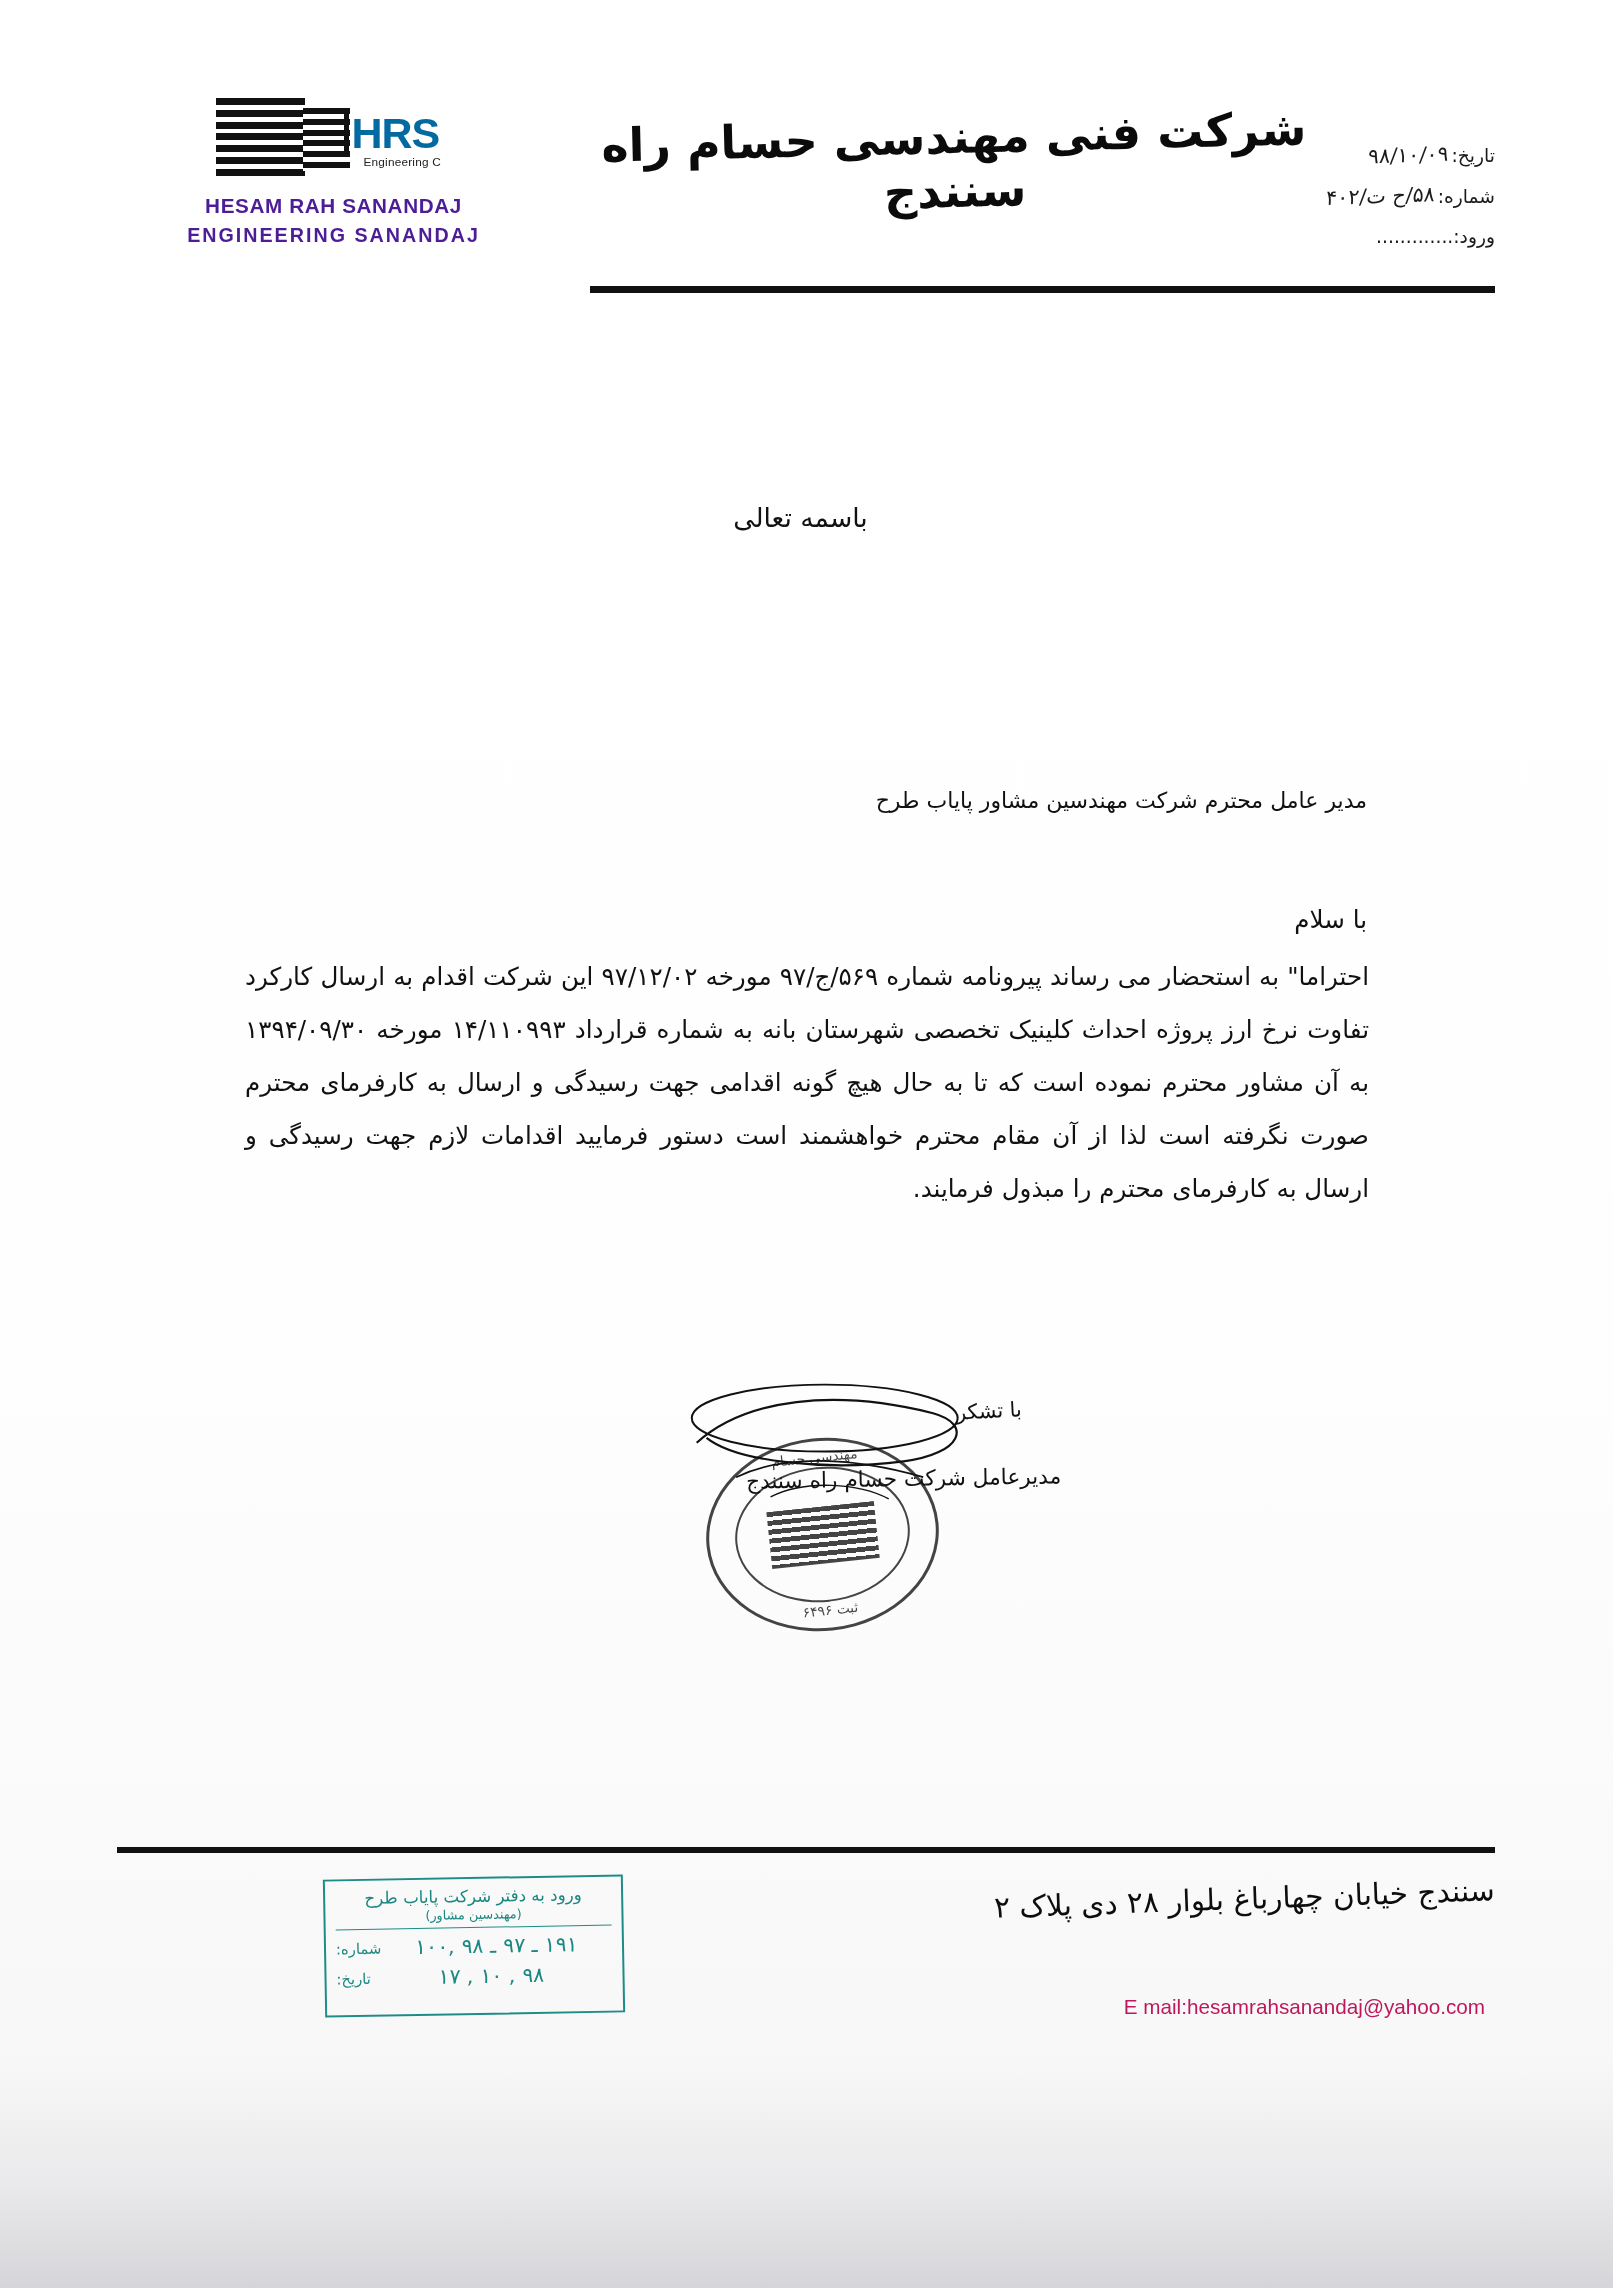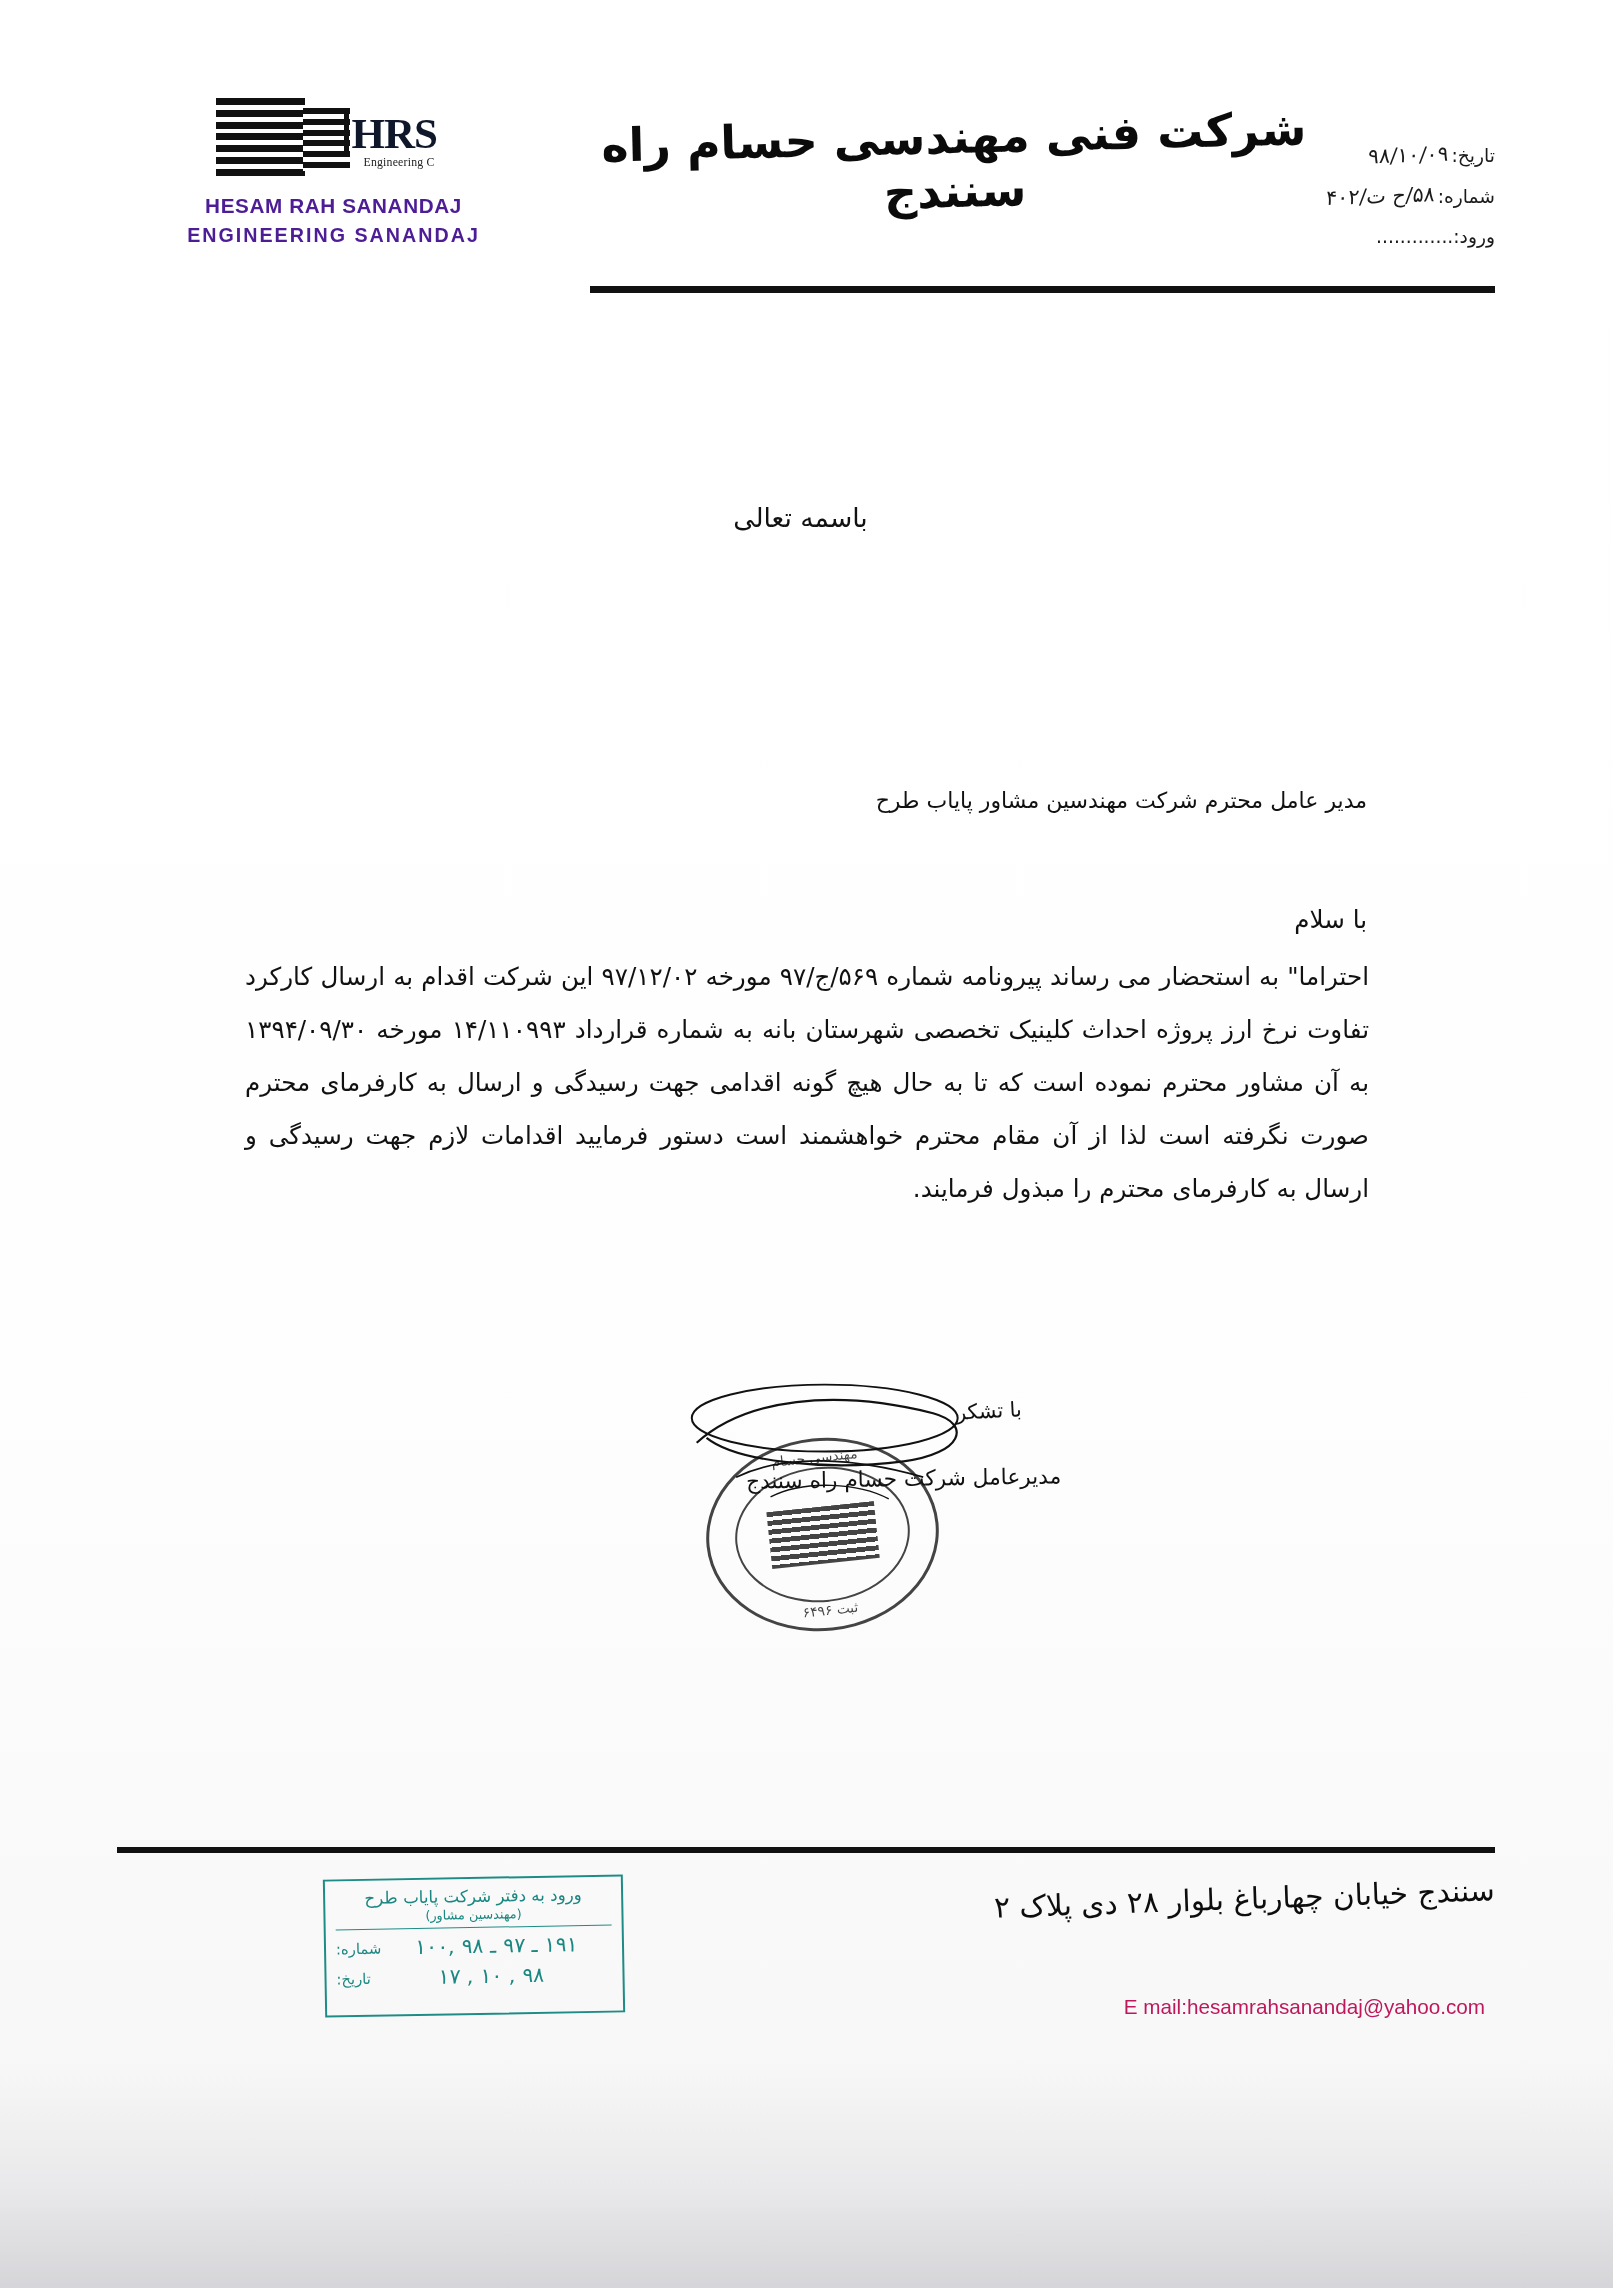--- a/index.html
+++ b/index.html
@@ -79,41 +79,41 @@
       repeating-linear-gradient(
         to bottom,
         #111 0px, #111 5.9px,
         #ffffff 5.9px, #ffffff 10.8px
       );
   }
   .logo-text-hrs {
     position: absolute;
     left: 136px;
     top: 17.7px;
-    font-family: Liberation Serif, serif;
+    font-family: Liberation Sans, sans-serif;
     font-weight: bold;
     font-size: 43px;
     letter-spacing: -1px;
-    color: #0f172a;
+    color: #0369a1;
     line-height: 1;
   }
   .logo-text-hrs:before {
     content: "";
     position: absolute;
     left: -7.9px;
     top: 2px;
     width: 4.9px;
     height: 41px;
     background: #111;
   }
   .logo-sub-eng {
     position: absolute;
     left: 148px;
     top: 61px;
-    font-family: Liberation Serif, serif;
+    font-family: Liberation Sans, sans-serif;
     font-size: 11.8px;
     color: #222;
     letter-spacing: 0.2px;
   }
   .logo-name1, .logo-name2 {
     font-family: "Liberation Sans", sans-serif;
     font-weight: bold;
     font-size: 20.7px;
     letter-spacing: 0.6px;
     color: #4c1d95;

